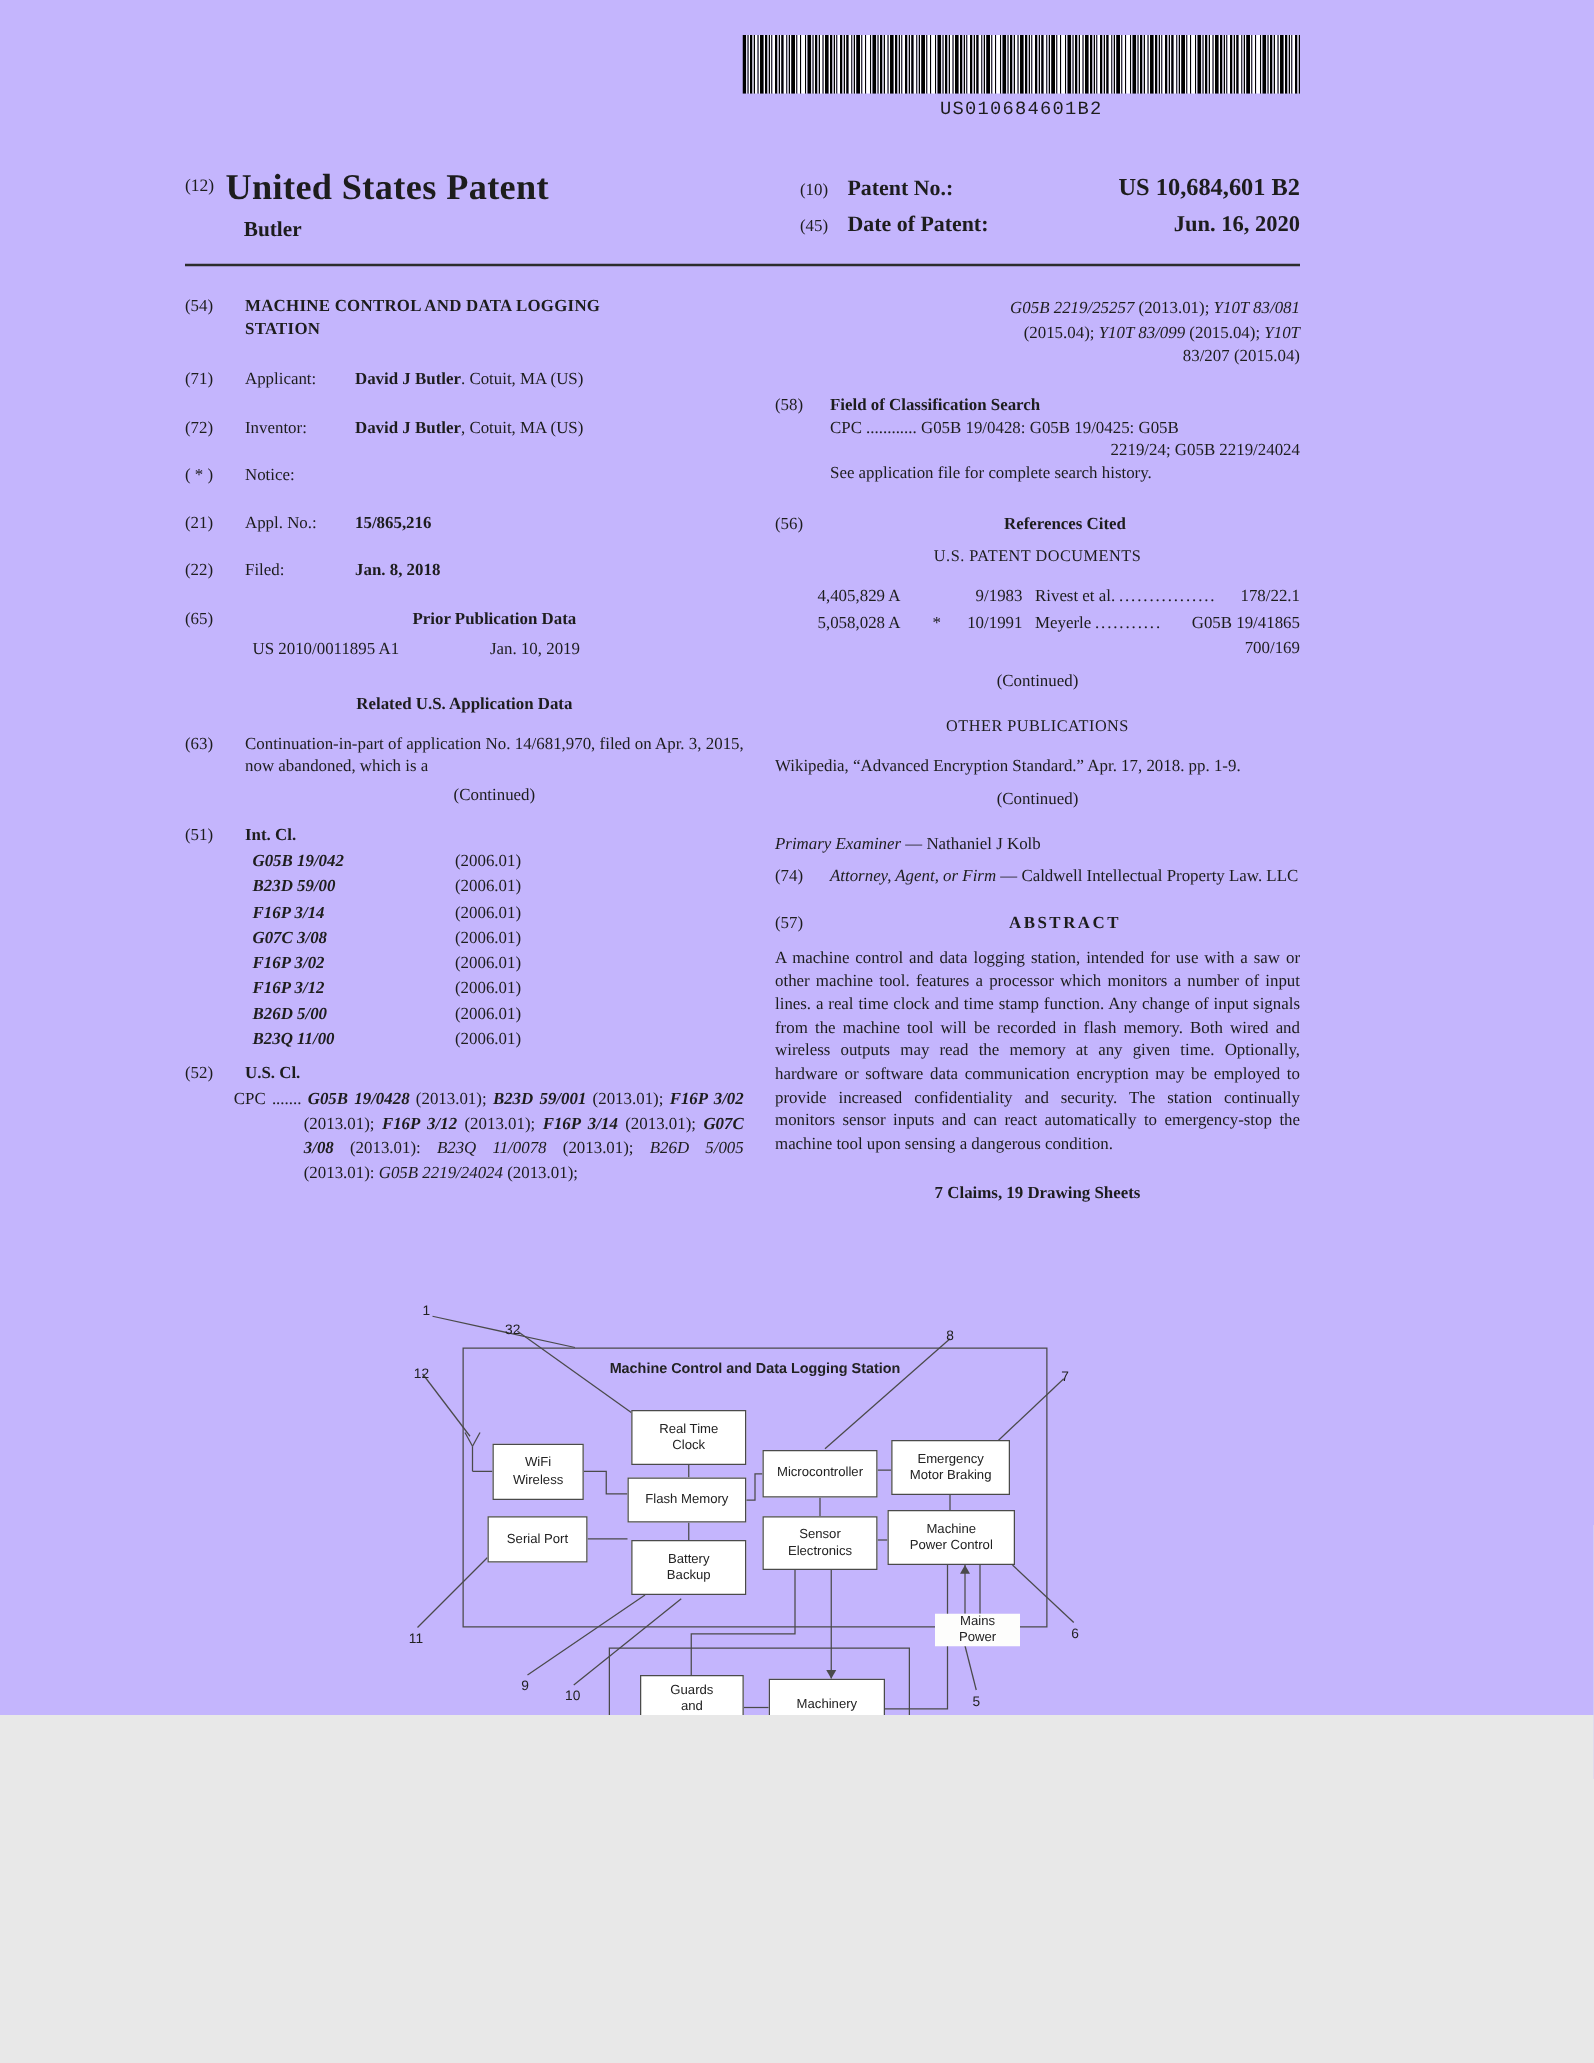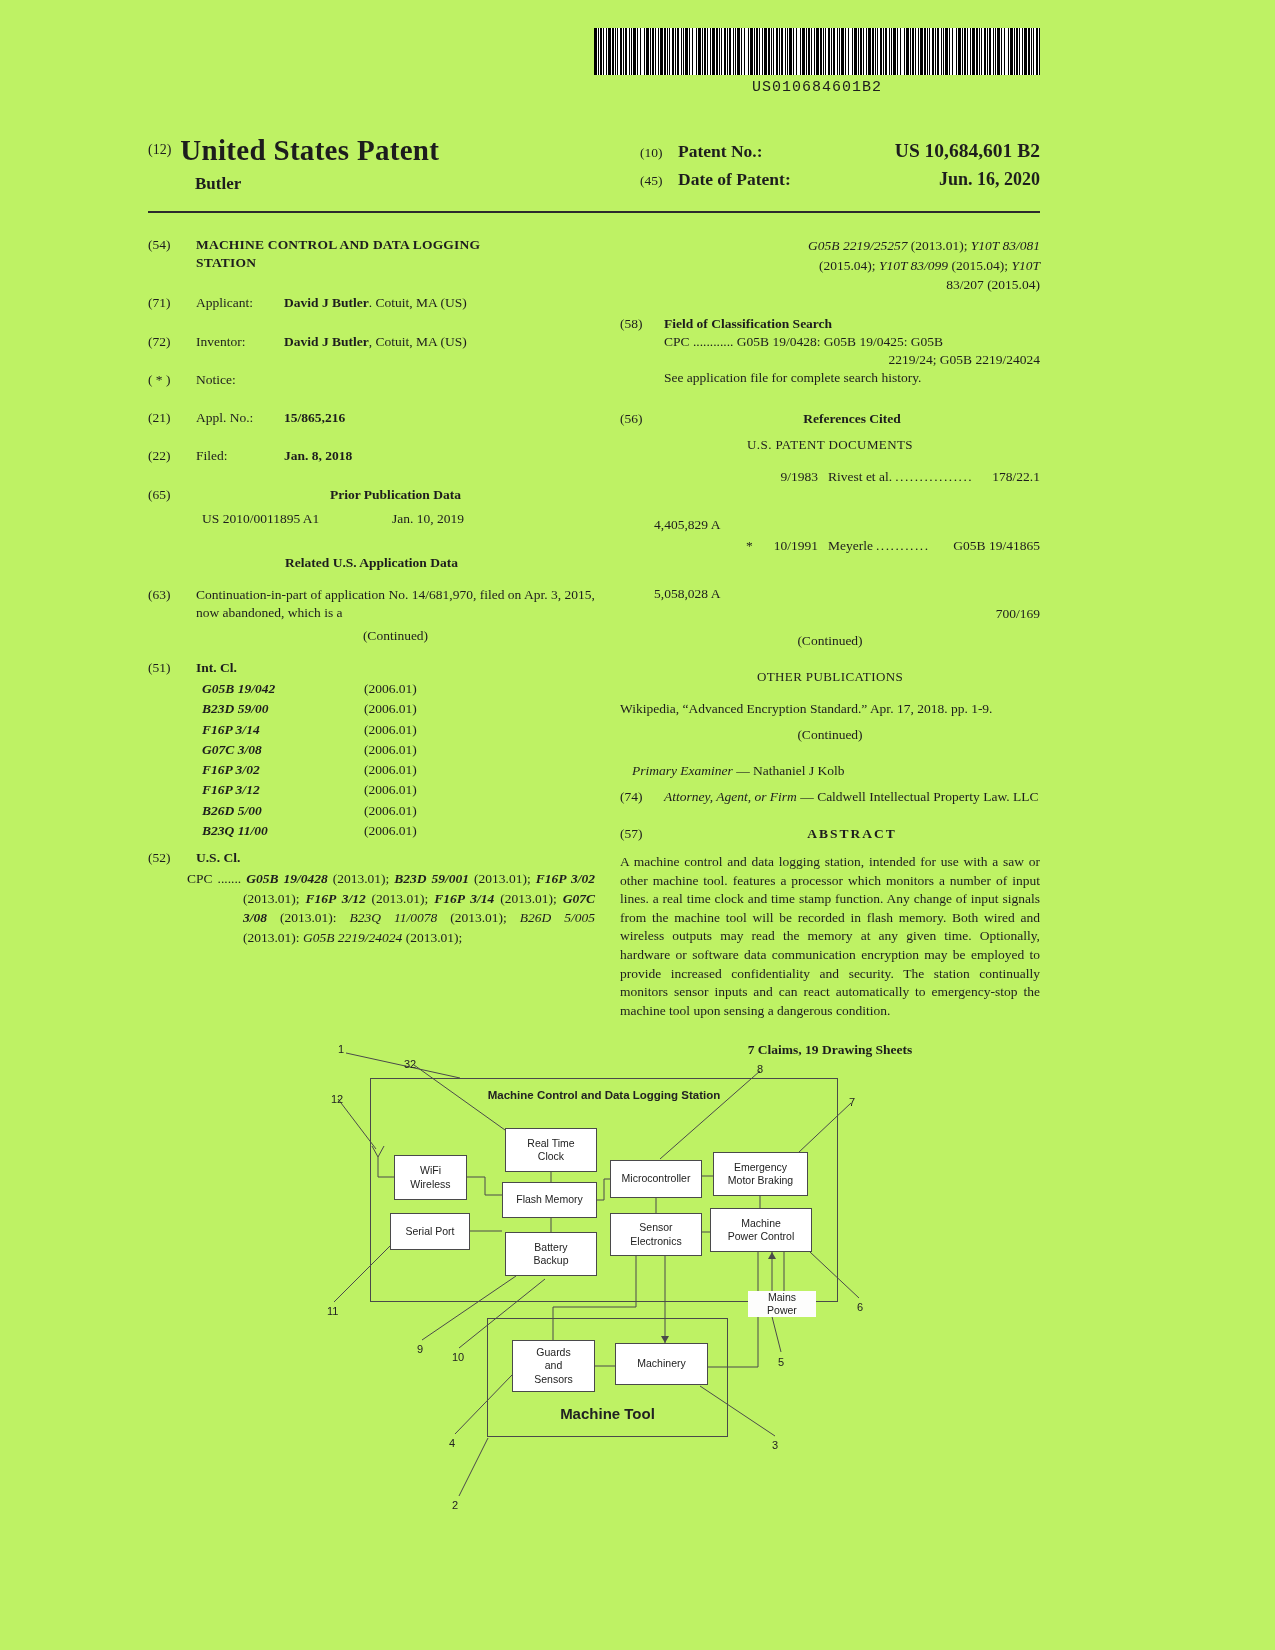--- a/index.html
+++ b/index.html
@@ -1,19 +1,19 @@
 <!DOCTYPE html>
 <html><head>
 <meta charset="utf-8">
 <style>
   * { box-sizing: border-box; }
   html,body { margin:0; padding:0; background:#e8e8e8; }
   .page {
-    position:relative; width:1275px; height:1650px; margin:0 auto;
-    background:#bef264; color:#1d1d1d; overflow:hidden;
+    position:relative; width:1275px; height:1372px; margin:0 auto;
+    background:#c4b5fd; color:#1d1d1d; overflow:hidden;
     font-family:"Liberation Serif", serif;
   }
 
   
   .barcode { position:absolute; left:594px; top:28px; width:446px; height:47px; display:flex; overflow:hidden; }
   .barcode > div { flex:0 0 auto; height:100%; }
   .barcode-text { position:absolute; left:594px; top:79px; width:446px; text-align:center;
     font-family:"Liberation Mono", monospace; font-size:15px; letter-spacing:1px; }
 
   
@@ -50,21 +50,21 @@
   .pub-ref { width:190px; flex:none; }
 
   .icl-row { display:flex; margin-left:54px; line-height:1.5; }
   .icl-code { width:162px; flex:none; font-style:italic; font-weight:bold; }
   .cpc-block { margin-left:39px; text-align:justify; padding-left:56px; text-indent:-56px; line-height:1.45; }
 
   .cpc-cont { text-align:right; white-space:pre-line; margin-bottom:20px; line-height:1.45; }
   .f58-line2 { text-align:right; }
   .uspd-head { text-align:center; margin:-6px 0 14px; font-size:13px; letter-spacing:0.4px; }
   .ref-row { display:flex; margin-left:34px; line-height:1.55; white-space:nowrap; }
-  .ref-num { width:92px; flex:none;margin-top:48px; }
+  .ref-num { width:92px; flex:none; }
   .ref-star { width:16px; flex:none; }
   .ref-date { width:56px; flex:none; text-align:right; margin-right:10px; }
   .ref-rest { flex:1; display:flex; min-width:0; }
   .ref-dots { flex:1; overflow:hidden; white-space:nowrap; padding:0 3px; letter-spacing:1.5px; }
   .ref-cont { text-align:right; line-height:1.4; margin-bottom:2px; }
   .continued-center { text-align:center; margin:8px 0 18px; }
   .opub-text { text-align:justify; margin-bottom:8px; }
   .examiner { margin:14px 0 8px; }
   .abstract { text-align:justify; margin:-6px 0 20px; line-height:1.38; }
   .claims { text-align:center; font-weight:bold; }
@@ -598,21 +598,21 @@
       </span>
     </div>
     <div class="ref-cont">700/169</div>
 
     <div class="continued-center">(Continued)</div>
 
     <div class="uspd-head" style="margin-top:0">OTHER PUBLICATIONS</div>
     <div class="opub-text">Wikipedia, “Advanced Encryption Standard.” Apr. 17, 2018. pp. 1-9.</div>
     <div class="continued-center">(Continued)</div>
 
-    <div class="examiner"><span style="font-style: italic; margin-left: 12px;">Primary Examiner</span><span> — Nathaniel J Kolb</span></div>
+    <div class="examiner"><span style="font-style: italic;">Primary Examiner</span><span> — Nathaniel J Kolb</span></div>
 
     <div class="fitem" style="margin-bottom:18px">
       <span class="fnum">(74)</span>
       <div class="fbody"><span style="font-style: italic;">Attorney, Agent, or Firm</span><span> — Caldwell Intellectual Property Law. LLC</span></div>
     </div>
 
     <div class="fitem" style="margin-bottom:16px">
       <span class="fnum">(57)</span>
       <div class="fbody chead abs-head">ABSTRACT</div>
     </div>

